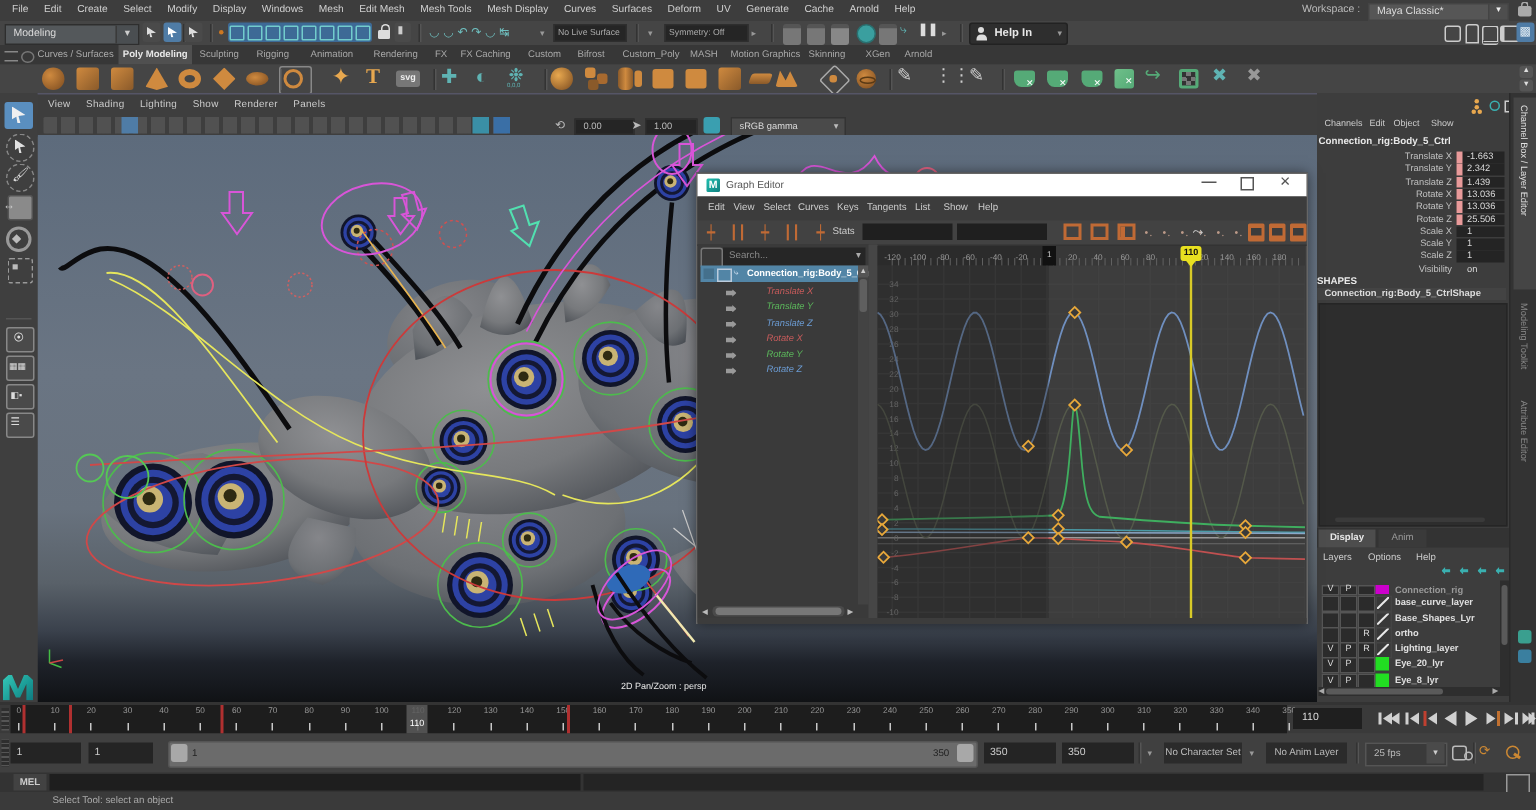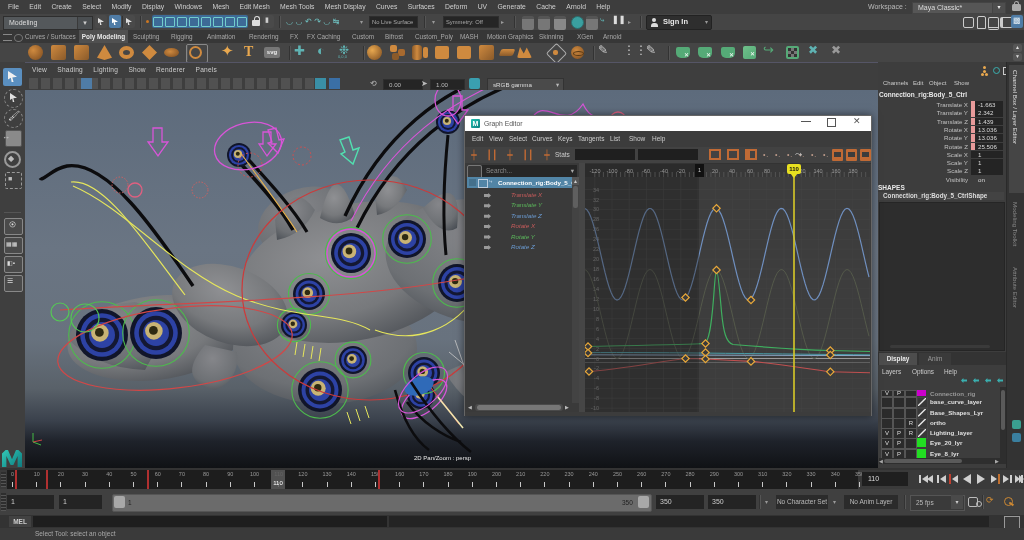--- a/index.html
+++ b/index.html
@@ -76,21 +76,21 @@
   <div class="ic" style="left:571px;top:16px;width:11px;height:11px;background:#3a9f9f;border-radius:50%;border:1px solid #2a6f6f;"></div>
   <div class="ic" style="left:586px;top:16px;width:12px;height:11px;background:#777;border-top:3px solid #555;"></div>
   <div class="abs" style="left:600px;top:15px;color:#5fb3b3;font-size:8px;">⤷</div>
   <div class="abs" style="left:612px;top:15px;color:#ddd;font-size:8px;font-weight:bold;">❚❚</div>
   <div class="abs" style="left:628px;top:18px;color:#999;font-size:6px;">▸</div>
   <div class="abs sep" style="left:640px;top:16px;height:12px;"></div>
 
   <div class="abs" style="left:646px;top:15px;width:64px;height:13px;background:#2e2e2e;border:1px solid #222;border-radius:2px;">
     <span style="position:absolute;left:5px;top:2px;width:4px;height:4px;background:#ddd;border-radius:50%;"></span>
         <span style="position:absolute;left:3.5px;top:6.5px;width:7px;height:4px;background:#ddd;border-radius:3px 3px 0 0;"></span>
-    <span style="position:absolute;left:16px;top:1px;color:#e8e8e8;font-size:7.5px;font-weight:bold;">Sign In</span>
+    <span style="position:absolute;left:16px;top:1px;color:#e8e8e8;font-size:7.5px;font-weight:bold;">Help In</span>
     <span style="position:absolute;right:3px;top:2px;color:#999;font-size:6px;">▾</span>
   </div>
 
   <div class="ic" style="left:963px;top:17px;width:9px;height:9px;border:1px solid #ccc;"></div>
   <div class="ic" style="left:977px;top:16px;width:7px;height:11px;border:1px solid #ccc;border-radius:2px 2px 0 0;"></div>
   <div class="ic" style="left:988px;top:17px;width:9px;height:9px;border:1px solid #ccc;border-bottom:3px double #ccc;"></div>
   <div class="ic" style="left:1000px;top:17px;width:9px;height:9px;border:1px solid #ccc;border-left:3px solid #ccc;"></div>
   <div class="ic" style="left:1011px;top:15px;width:12px;height:13px;background:#4f7ca6;">
         <span style="position:absolute;left:2px;top:1px;color:#dfeaf2;font-size:8px;">▩</span>
       </div>

